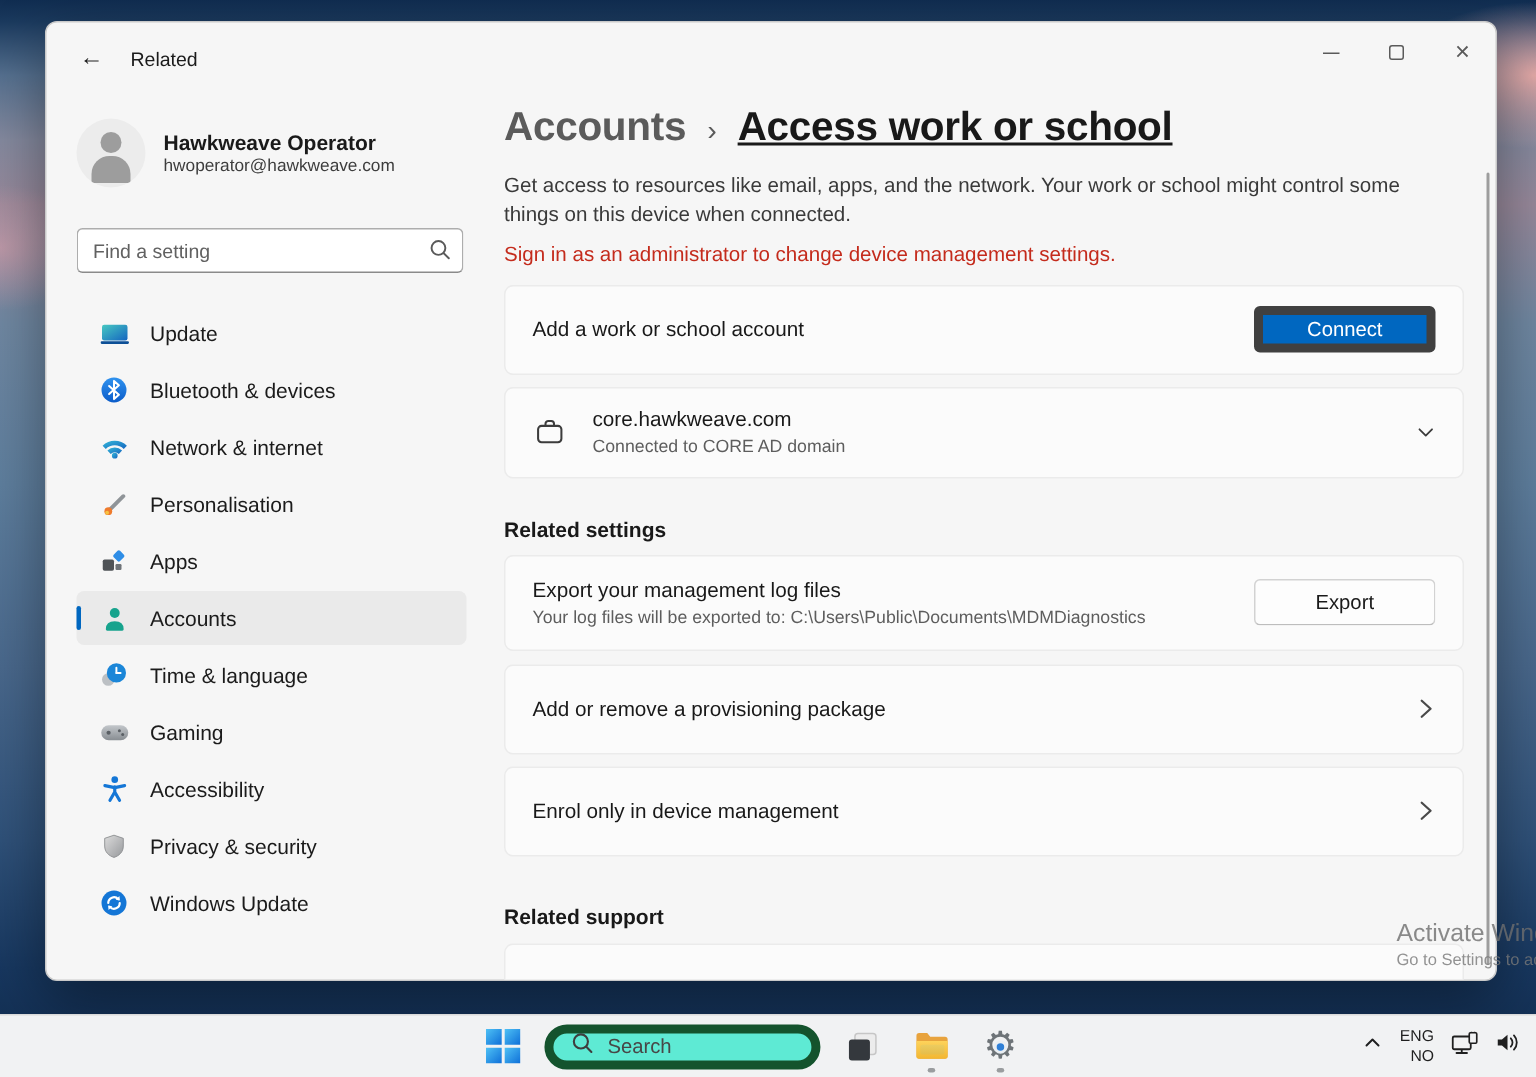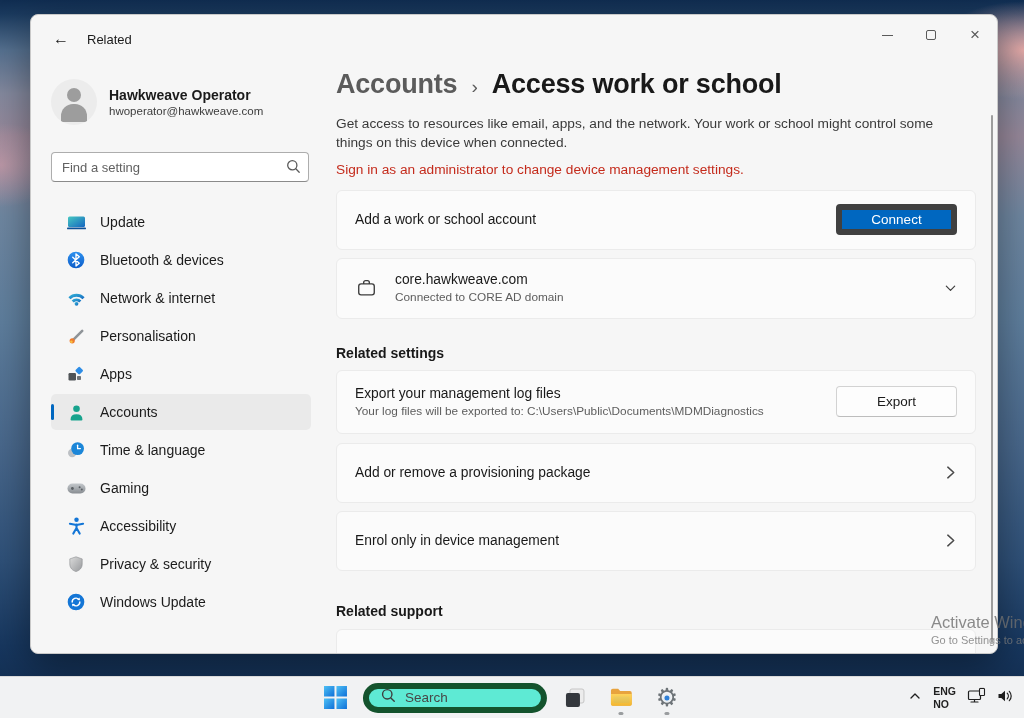--- a/index.html
+++ b/index.html
@@ -67,21 +67,21 @@
   .nav-item.selected{ background:#eaeaea; }
   .nav-item.selected .accent{ position:absolute; left:0; top:10px; width:3px; height:16px; border-radius:2px; background:#0067c0; }
   .nav-ico{ width:20px; height:20px; display:flex; align-items:center; justify-content:center; flex:none; }
   .nav-label{ margin-left:14px; font-size:14px; color:#1b1b1b; white-space:nowrap; }
 
   
   .main{ position:absolute; left:305px; top:0; width:640px; }
   .h1row{ margin-top:54px; display:flex; align-items:baseline; font-size:27px; }
   .crumb-parent{ color:#5b5b5b; font-weight:600; letter-spacing:-.2px; }
   .crumb-sep{ color:#5b5b5b; font-size:19px; margin:0 14px; }
-  .crumb-current{ color:#191919; font-weight:700; letter-spacing:-.2px; }
+  .crumb-current{ color:#191919; font-weight:700; letter-spacing:-.2px;text-decoration:underline; }
   .desc{ margin-top:14px; font-size:13.7px; line-height:1.42; color:#3a3a3a; width:634px; }
   .warning{ margin-top:9px; font-size:13.7px; color:#c42b1c; }
 
   .card{ background:#fbfbfb; border:1px solid #ebebeb; border-radius:6px;
     display:flex; align-items:center; padding:0 18px; }
   .card .grow{ flex:1; min-width:0; }
   .card-title{ font-size:13.8px; color:#191919; }
   .card-sub{ font-size:11.8px; color:#5d5d5d; margin-top:3px; }
   .c1{ height:60px; margin-top:13px; }
   .c2{ height:61px; margin-top:8px; }
@@ -114,21 +114,21 @@
   .tb-center{ position:absolute; left:50%; transform:translateX(-53%); display:flex; align-items:center; gap:10px; height:100%; }
   .tb-btn{ position:relative; width:36px; height:36px; border-radius:5px; display:flex; align-items:center; justify-content:center; }
   .tb-dot{ position:absolute; bottom:1px; left:50%; transform:translateX(-50%); width:5px; height:3px; border-radius:2px; background:#9a9d9f; }
   .tb-search{ width:184px; height:30px; background:#5eead4; border:6px solid #14532d; border-radius:16px;
     display:flex; align-items:center; padding:0 12px; gap:9px; }
   .tb-search-label{ font-size:13.5px; color:#474747; }
   .gear-wrap{ position:relative; font-size:25px; color:#6e7478; line-height:1; }
   .gear-wrap .hub{ position:absolute; left:50%; top:53%; transform:translate(-50%,-50%); width:9px; height:9px;
     border-radius:50%; background:#2f7fd6; border:2px solid #e9eef2; }
   .tray{ position:absolute; right:6px; top:0; height:100%; display:flex; align-items:center; gap:11px; padding-right:4px; }
-  .lang{ text-align:left; font-size:10.5px; font-weight:700; color:#1f1f1f; line-height:1.15; }
+  .lang{ text-align:right; font-size:10.5px; font-weight:400; color:#1f1f1f; line-height:1.15; }
 </style>
 </head>
 <body>
 
 <div class="screen">
   <div class="rock-band"></div>
 
   <div class="window">
 
     <div class="titlebar">

